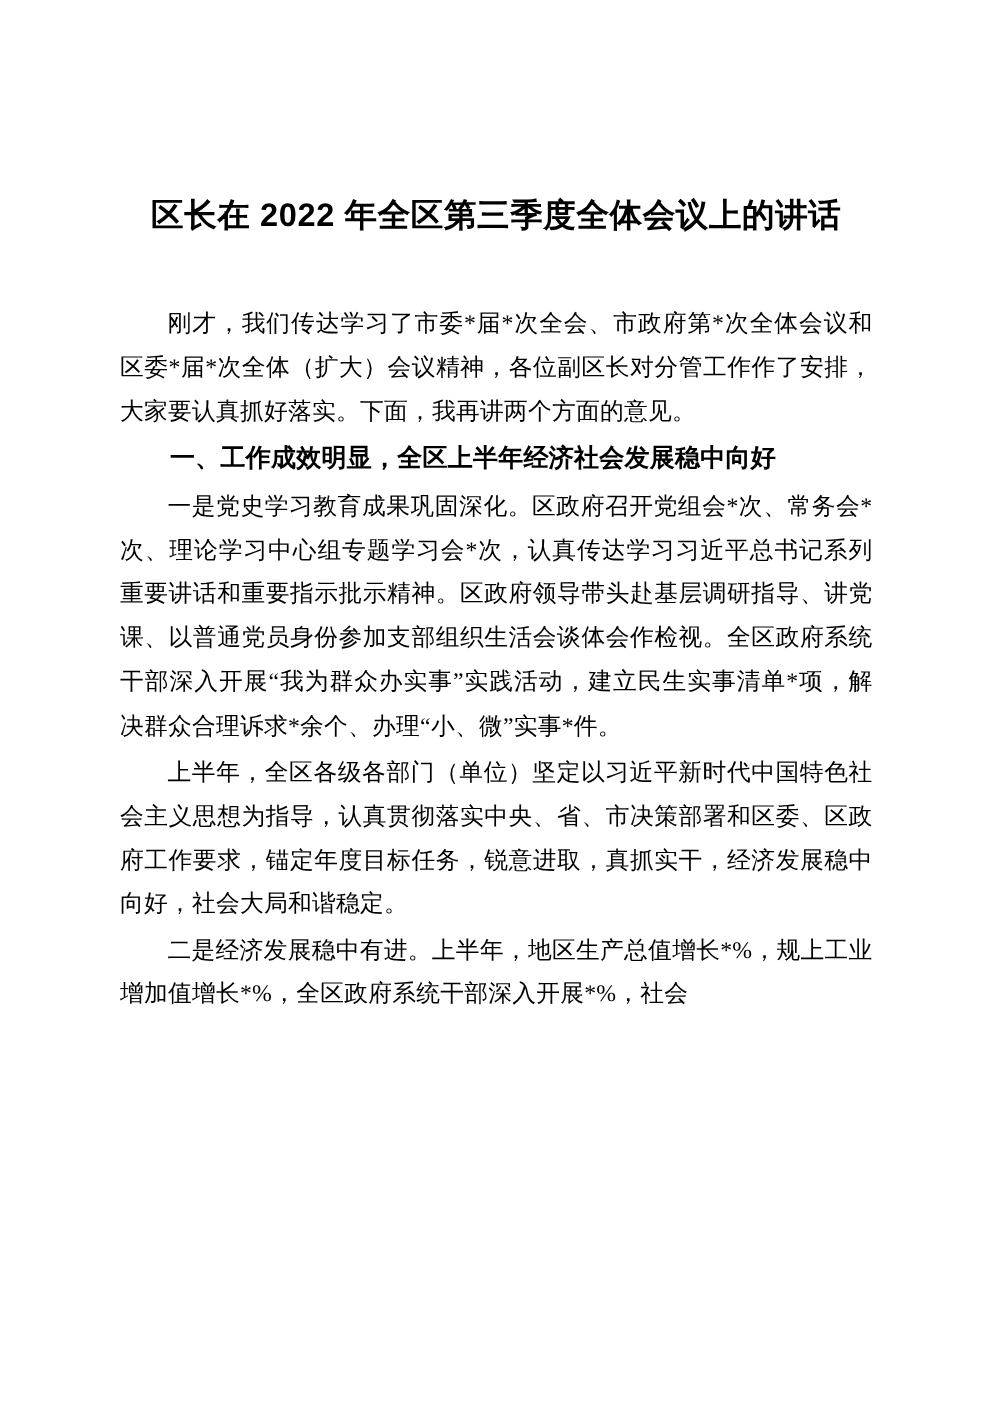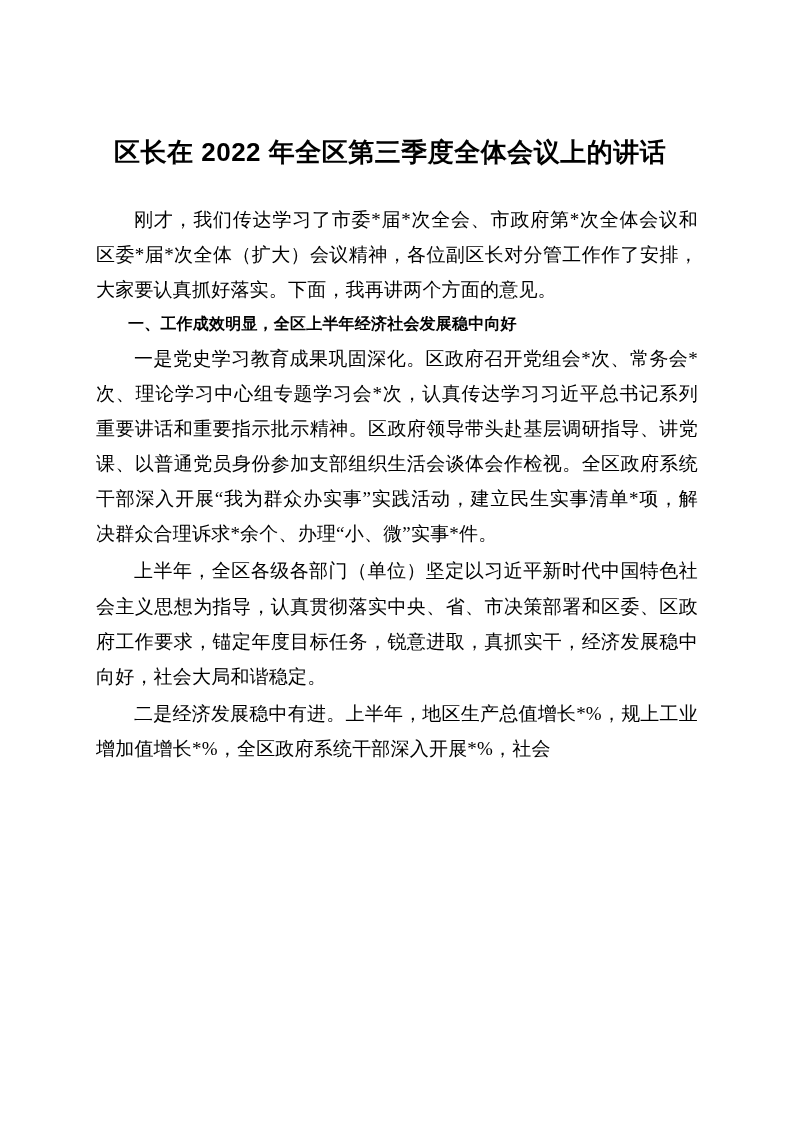--- a/index.html
+++ b/index.html
@@ -20,39 +20,39 @@
     height: 1122px;
     box-sizing: border-box;
     padding: 96px 96px 80px 96px;
     background: #ffffff;
   }
   .doc-title {
     font-family: "Liberation Sans", "DejaVu Sans", sans-serif;
     font-size: 26px;
     font-weight: 700;
     line-height: 1.75;
-    text-align: left;
+    text-align: center;
     letter-spacing: 0.5px;
-    margin: 34px 18px 0 18px;
+    margin: 54px 18px 0 18px;
   }
   .body-block {
-    margin-top: 26px;
+    margin-top: 46px;
   }
   p.para {
     font-size: 19px;
     line-height: 1.85;
     text-align: justify;
     text-justify: inter-ideograph;
     margin: 0 0 2px 0;
     text-indent: 2em;
     letter-spacing: 0.2px;
   }
   p.heading {
     font-family: "Liberation Sans", "DejaVu Sans", sans-serif;
-    font-size: 16px;
+    font-size: 20px;
     font-weight: 700;
     line-height: 1.85;
     text-align: justify;
     margin: 0 0 2px 0;
     text-indent: 2em;
     letter-spacing: 0.2px;
   }
 </style>
 </head>
 <body>

